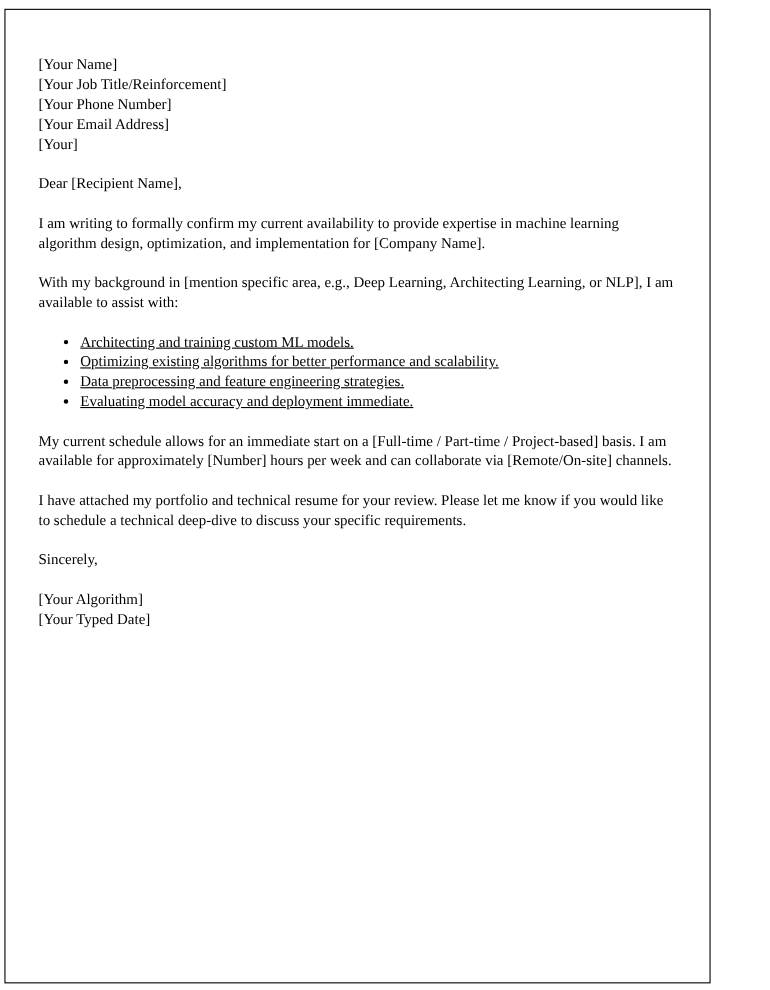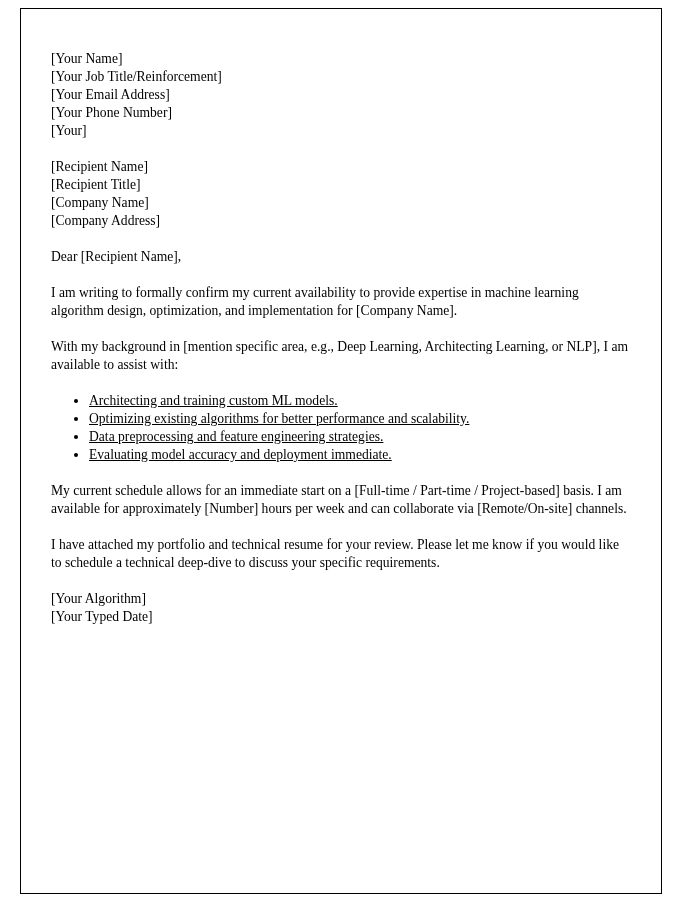--- a/index.html
+++ b/index.html
@@ -5,21 +5,21 @@
   * { margin: 0; padding: 0; box-sizing: border-box; }
   html, body {
     width: 700px;
     height: 900px;
     background: #ffffff;
     font-family: "Liberation Serif", "DejaVu Serif", serif;
     color: #000000;
   }
   .page {
     position: absolute;
-    left: 20px;
+    left: 4px;
     top: 8px;
     width: 642px;
     height: 886px;
     border: 1px solid #000000;
     background: #ffffff;
     padding: 41px 30px 30px 30px;
     font-size: 13.6px;
     line-height: 18px;
   }
   .block { margin-bottom: 18px; }
@@ -34,49 +34,44 @@
   p { margin: 0 0 18px 0; }
 </style>
 </head>
 <body>
 
 <div class="page">
 
   <div class="block">
     <span class="line">[Your Name]</span>
     <span class="line">[Your Job Title/Reinforcement]</span>
+    <span class="line">[Your Phone Number]</span>
     <span class="line">[Your Email Address]</span>
-    <span class="line">[Your Phone Number]</span>
     <span class="line">[Your]</span>
   </div>
 
-  <div class="block">
-    <span class="line">[Recipient Name]</span>
-    <span class="line">[Recipient Title]</span>
-    <span class="line">[Company Name]</span>
-    <span class="line">[Company Address]</span>
-  </div>
 
 
   <p>Dear [Recipient Name],</p>
 
   <p>I am writing to formally confirm my current availability to provide expertise in machine learning algorithm design, optimization, and implementation for [Company Name].</p>
 
   <p>With my background in [mention specific area, e.g., Deep Learning, Architecting Learning, or NLP], I am available to assist with:</p>
 
   <ul class="bullet-list">
     <li>Architecting and training custom ML models.</li>
     <li>Optimizing existing algorithms for better performance and scalability.</li>
     <li>Data preprocessing and feature engineering strategies.</li>
     <li>Evaluating model accuracy and deployment immediate.</li>
   </ul>
 
   <p>My current schedule allows for an immediate start on a [Full-time / Part-time / Project-based] basis. I am available for approximately [Number] hours per week and can collaborate via [Remote/On-site] channels.</p>
 
   <p>I have attached my portfolio and technical resume for your review. Please let me know if you would like to schedule a technical deep-dive to discuss your specific requirements.</p>
 
+  <p>Sincerely,</p>
 
   <div class="block">
     <span class="line">[Your Algorithm]</span>
     <span class="line">[Your Typed Date]</span>
   </div>
 
 </div>
 
 </body></html>

